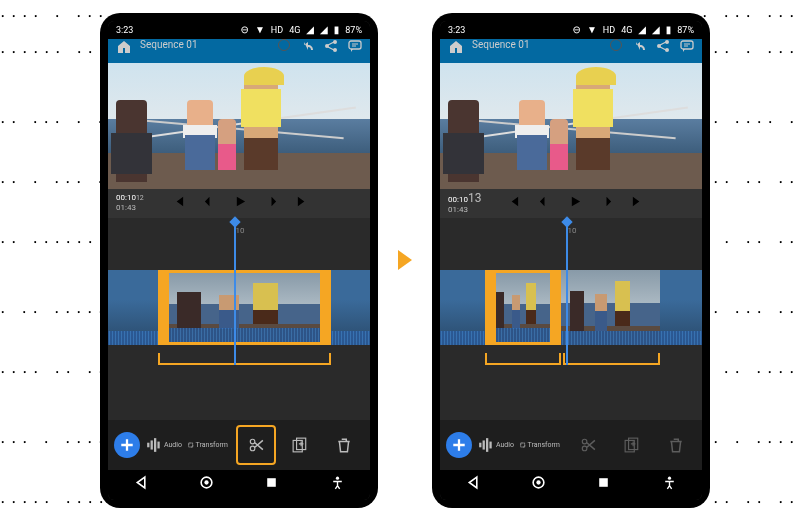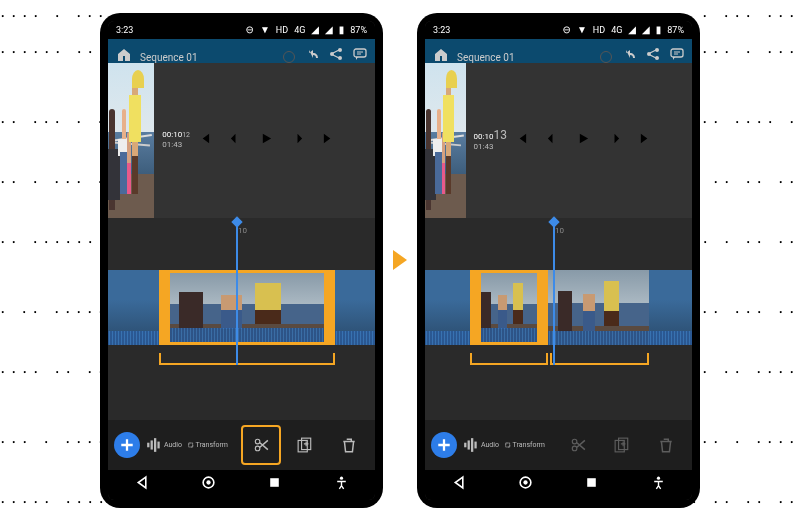--- a/index.html
+++ b/index.html
@@ -22,21 +22,21 @@
   .dec-left { left: 0; }
   .dec-right { right: 0; }
   .phones {
     position: absolute;
     top: 10px;
     left: 100px;
     width: 600px;
     height: 500px;
     display: flex;
     align-items: center;
-    gap: 10px;
+    gap: 20px;
   }
   .phone {
     width: 285px;
     height: 495px;
     background: #000;
     border-radius: 20px;
     padding: 8px;
     display: flex;
     flex-direction: column;
   }
@@ -58,36 +58,36 @@
     align-items: center;
     font-size: 9px;
     padding: 0 8px;
     gap: 6px;
   }
   .statusbar .spacer { flex: 1; }
   .statusbar .ic { font-size: 10px; }
   
   .header {
     height: 24px;
-    background: #0c4a6e;
-    display: flex;
-    align-items: flex-end;
+    background: #0369a1;
+    display: flex;
+    align-items: flex-start;
     padding: 0 8px;
     gap: 10px;
     color: #ccc;
     font-size: 10px;
   }
   .header .title { flex: 1; }
   .header svg { width: 14px; height: 14px; }
   
   .preview {
     height: 155px;
     background: #333;
     display: flex;
-    flex-direction: row;
+    flex-direction: column;
   }
   .preview-img {
     flex: 1;
     position: relative;
     overflow: hidden;
   }
   .sky { position:absolute; inset:0 0 55% 0; background: linear-gradient(#cfe3ee,#dfe8ed); }
   .sea { position:absolute; top:45%; left:0; right:0; height:30%; background: linear-gradient(#5a7da0,#3a5a78); }
   .ground { position:absolute; top:72%; left:0; right:0; bottom:0; background:#6d5b4e; }
   .outrig { position:absolute; top:48%; left:5%; width:90%; height:2px; background:#ddd; transform:rotate(-8deg); }

